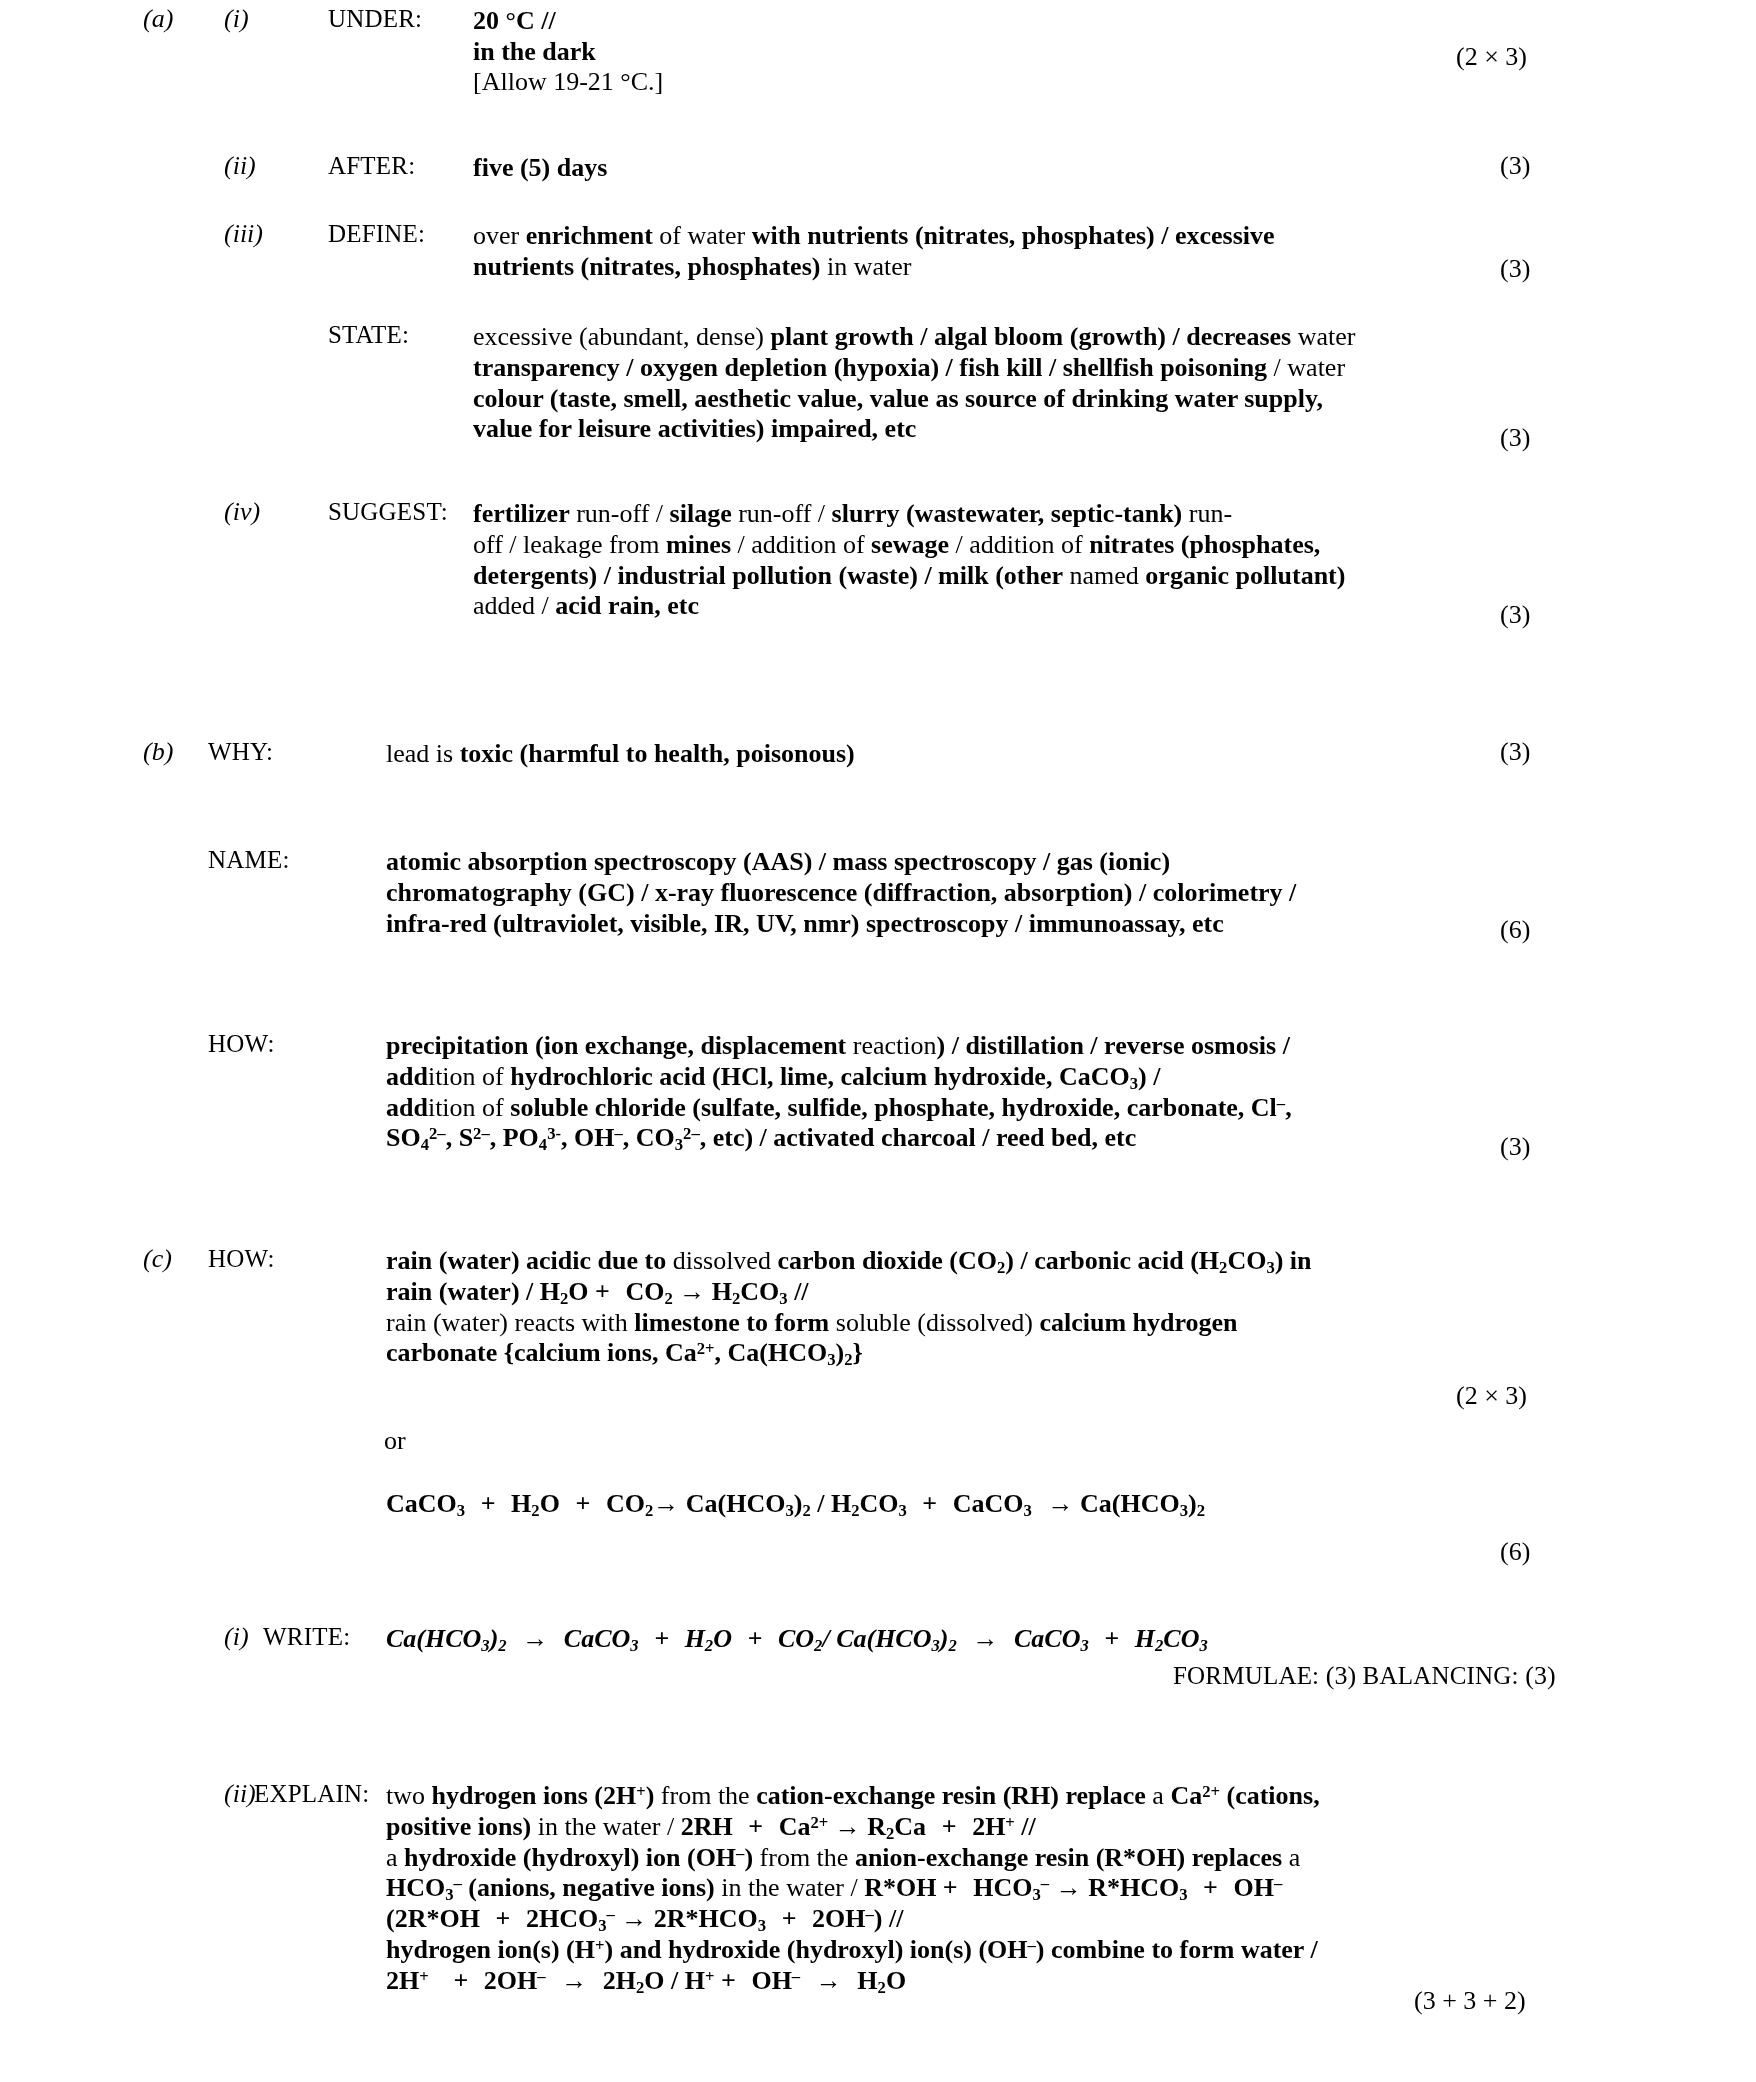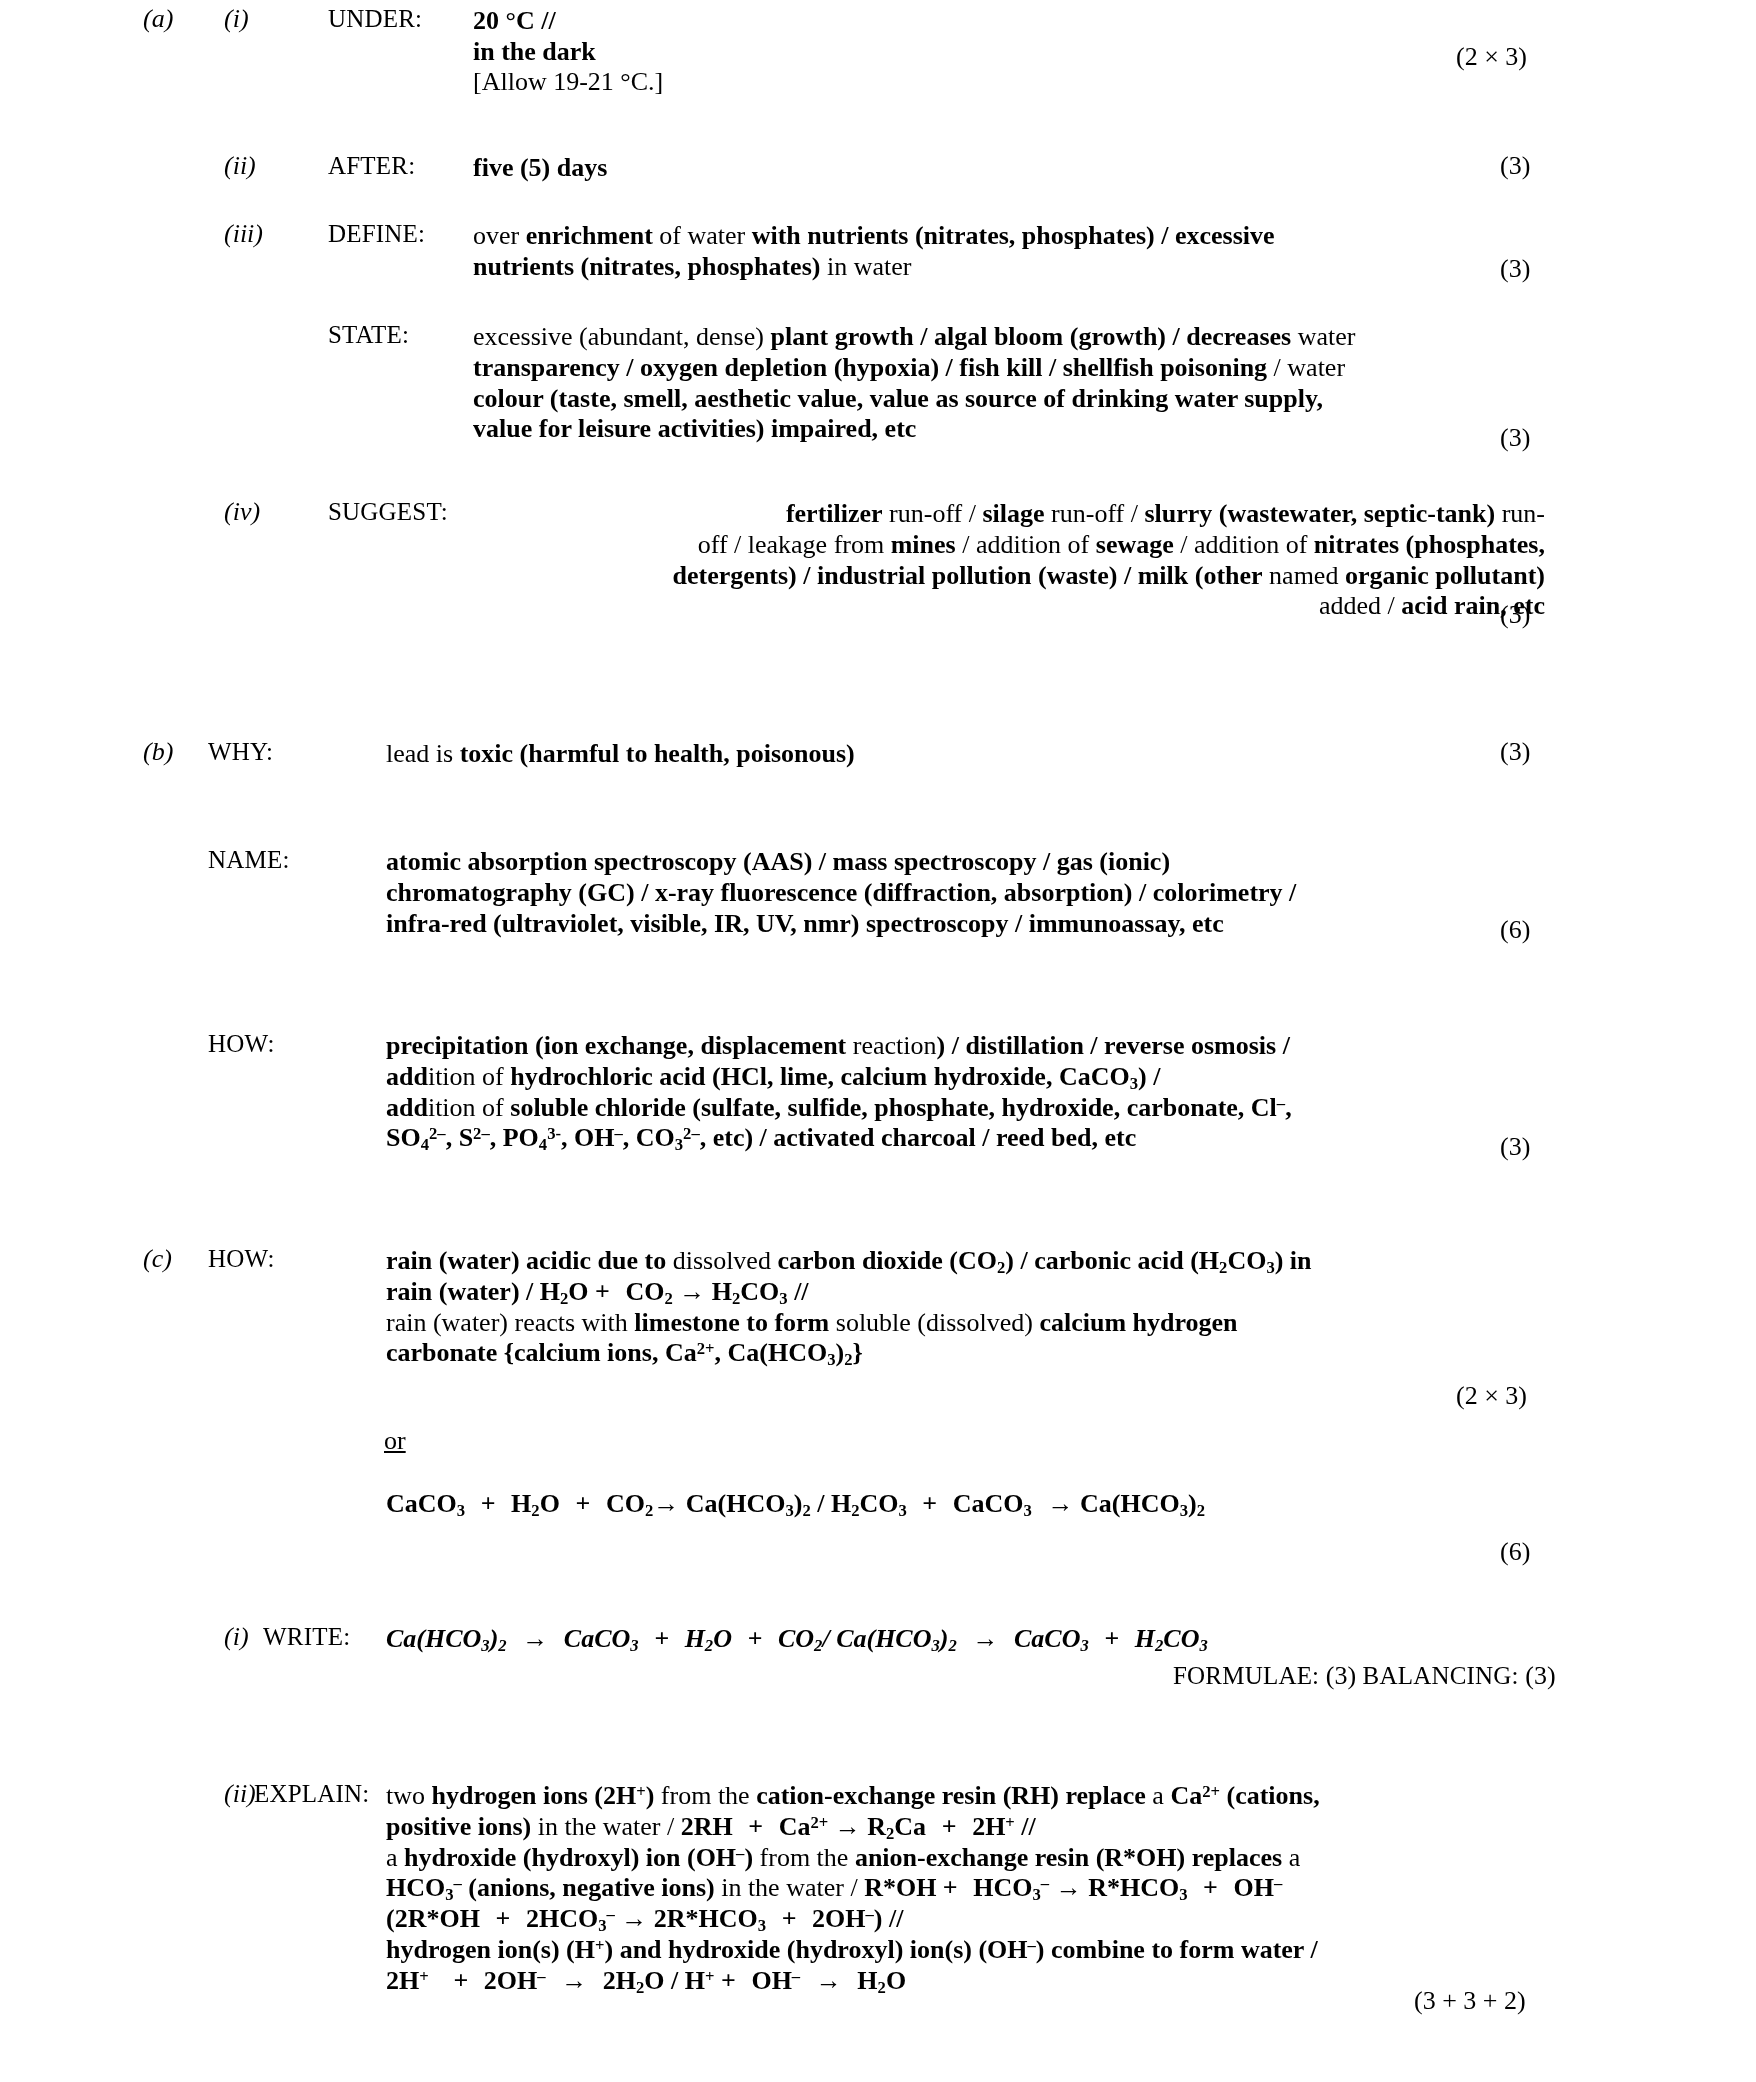--- a/index.html
+++ b/index.html
@@ -115,21 +115,21 @@
       <div><b>transparency / oxygen depletion (hypoxia) / fish kill / shellfish poisoning</b> / water</div>
       <div><b>colour (taste, smell, aesthetic value, value as source of drinking water supply,</b></div>
       <div><b>value for leisure activities) impaired, etc</b></div>
     </div>
     <span class="marks" style="left:1500px; top:103px;">(3)</span>
   </div>
 
   <div class="row" style="top:499px;">
     <span class="roman">(iv)</span>
     <span class="cue lvl1">SUGGEST:</span>
-    <div class="body" style="width:1072px;text-align:right;">
+    <div class="body" style="width:1072px;">
       <div><b>fertilizer</b> run-off / <b>silage</b> run-off / <b>slurry (wastewater, septic-tank)</b> run-</div>
       <div>off / leakage from <b>mines</b> / addition of <b>sewage</b> / addition of <b>nitrates (phosphates,</b></div>
       <div><b>detergents) / industrial pollution (waste) / milk (other</b> named <b>organic pollutant)</b></div>
       <div>added / <b>acid rain, etc</b></div>
     </div>
     <span class="marks" style="left:1500px; top:103px;">(3)</span>
   </div>
 
   <div class="row" style="top:739px;">
     <span class="part">(b)</span>
@@ -165,21 +165,21 @@
     <span class="part">(c)</span>
     <span class="cue lvl2">HOW:</span>
     <div class="body" style="left:386px; width:1120px;">
       <div><b>rain (water) acidic due to</b> dissolved <b>carbon dioxide (CO<sub>2</sub>) / carbonic acid (H<sub>2</sub>CO<sub>3</sub>) in</b></div>
       <div><b>rain (water) / H<sub>2</sub>O +<span class="sp"></span> CO<sub>2</sub> <span class="arr">→</span> H<sub>2</sub>CO<sub>3</sub> //</b></div>
       <div>rain (water) reacts with <b>limestone to form</b> soluble (dissolved) <b>calcium hydrogen</b></div>
       <div><b>carbonate {calcium ions, Ca<sup>2+</sup>, Ca(HCO<sub>3</sub>)<sub>2</sub>}</b></div>
     </div>
     <span class="marks" style="left:1456px; top:137px;">(2 × 3)</span>
 
-    <div style="position:absolute; left:384px; top:182px; font-size:26px;text-decoration:underline;">or</div>
+    <div style="position:absolute; left:384px; top:182px; font-size:26px;">or</div>
 
     <div style="position:absolute; left:386px; top:245px; font-size:26px; font-weight:bold; white-space:nowrap;">
       CaCO<sub>3</sub><span class="sp"></span> +<span class="sp"></span> H<sub>2</sub>O<span class="sp"></span> +<span class="sp"></span> CO<sub>2</sub><span class="arr">→</span> Ca(HCO<sub>3</sub>)<sub>2</sub> / H<sub>2</sub>CO<sub>3</sub><span class="sp"></span> +<span class="sp"></span> CaCO<sub>3</sub><span class="sp"></span> <span class="arr">→</span> Ca(HCO<sub>3</sub>)<sub>2</sub>
     </div>
     <span class="marks" style="left:1500px; top:293px;">(6)</span>
   </div>
 
   <div class="row" style="top:1624px;">
     <span class="roman">(i)</span>
     <span class="cue" style="left:263px;">WRITE:</span>

